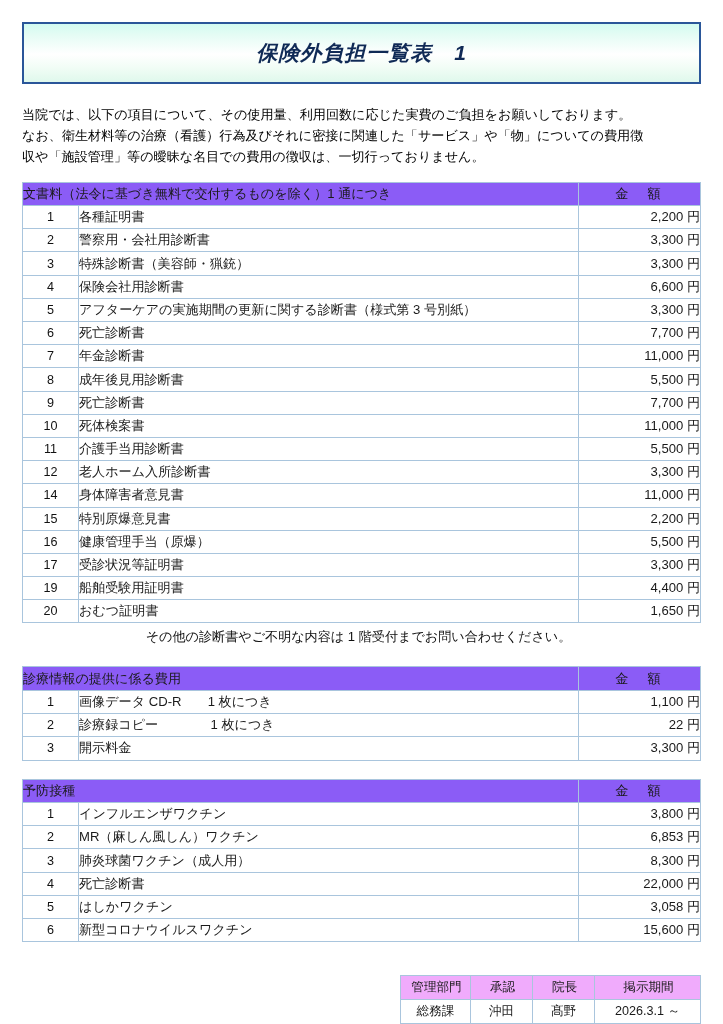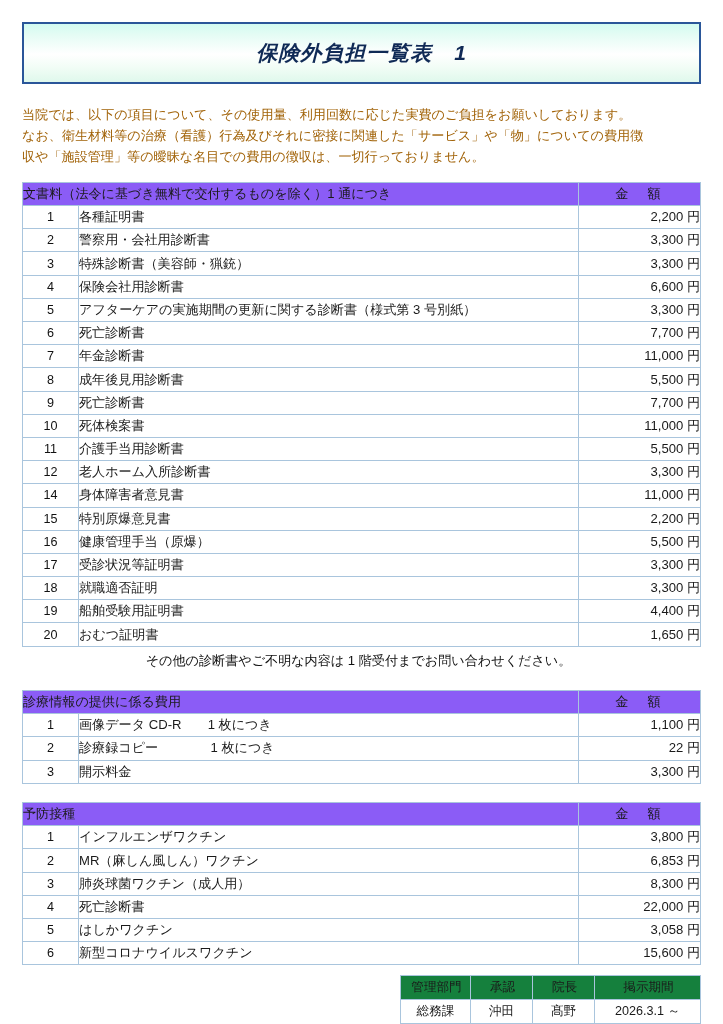--- a/index.html
+++ b/index.html
@@ -47,21 +47,21 @@
     color: #102a56;
     letter-spacing: 1px;
     white-space: pre;
   }
 
   
   .intro {
     margin-top: 20px;
     font-size: 13.1px;
     line-height: 1.62;
-    color: #a16207;
+    color: #000000;
     text-align: justify;
   }
   .intro div { white-space: pre; }
 
   
   table.fee {
     border-collapse: collapse;
     width: 100%;
     table-layout: fixed;
     font-size: 13.1px;
@@ -133,21 +133,21 @@
   table.approval th, table.approval td {
     border: 1px solid #a9c5dd;
     height: 23px;
     text-align: center;
     font-weight: normal;
     padding: 0 6px;
     vertical-align: middle;
     white-space: pre;
   }
   table.approval thead th {
-    background: #15803d;
+    background: #f0abfc;
     padding-left: 8px;
   }
   .ap-w1 { width: 70px; }
   .ap-w2 { width: 62px; }
   .ap-w3 { width: 62px; }
   .ap-w4 { width: 106px; }
 </style>
 </head>
 <body>
 
@@ -248,25 +248,20 @@
             <td class="c-amt">2,200 円</td>
           </tr>
           <tr>
             <td class="c-no">16</td>
             <td class="c-name">健康管理手当（原爆）</td>
             <td class="c-amt">5,500 円</td>
           </tr>
           <tr>
             <td class="c-no">17</td>
             <td class="c-name">受診状況等証明書</td>
-            <td class="c-amt">3,300 円</td>
-          </tr>
-          <tr>
-            <td class="c-no">18</td>
-            <td class="c-name">就職適否証明</td>
             <td class="c-amt">3,300 円</td>
           </tr>
           <tr>
             <td class="c-no">19</td>
             <td class="c-name">船舶受験用証明書</td>
             <td class="c-amt">4,400 円</td>
           </tr>
           <tr>
             <td class="c-no">20</td>
             <td class="c-name">おむつ証明書</td>

